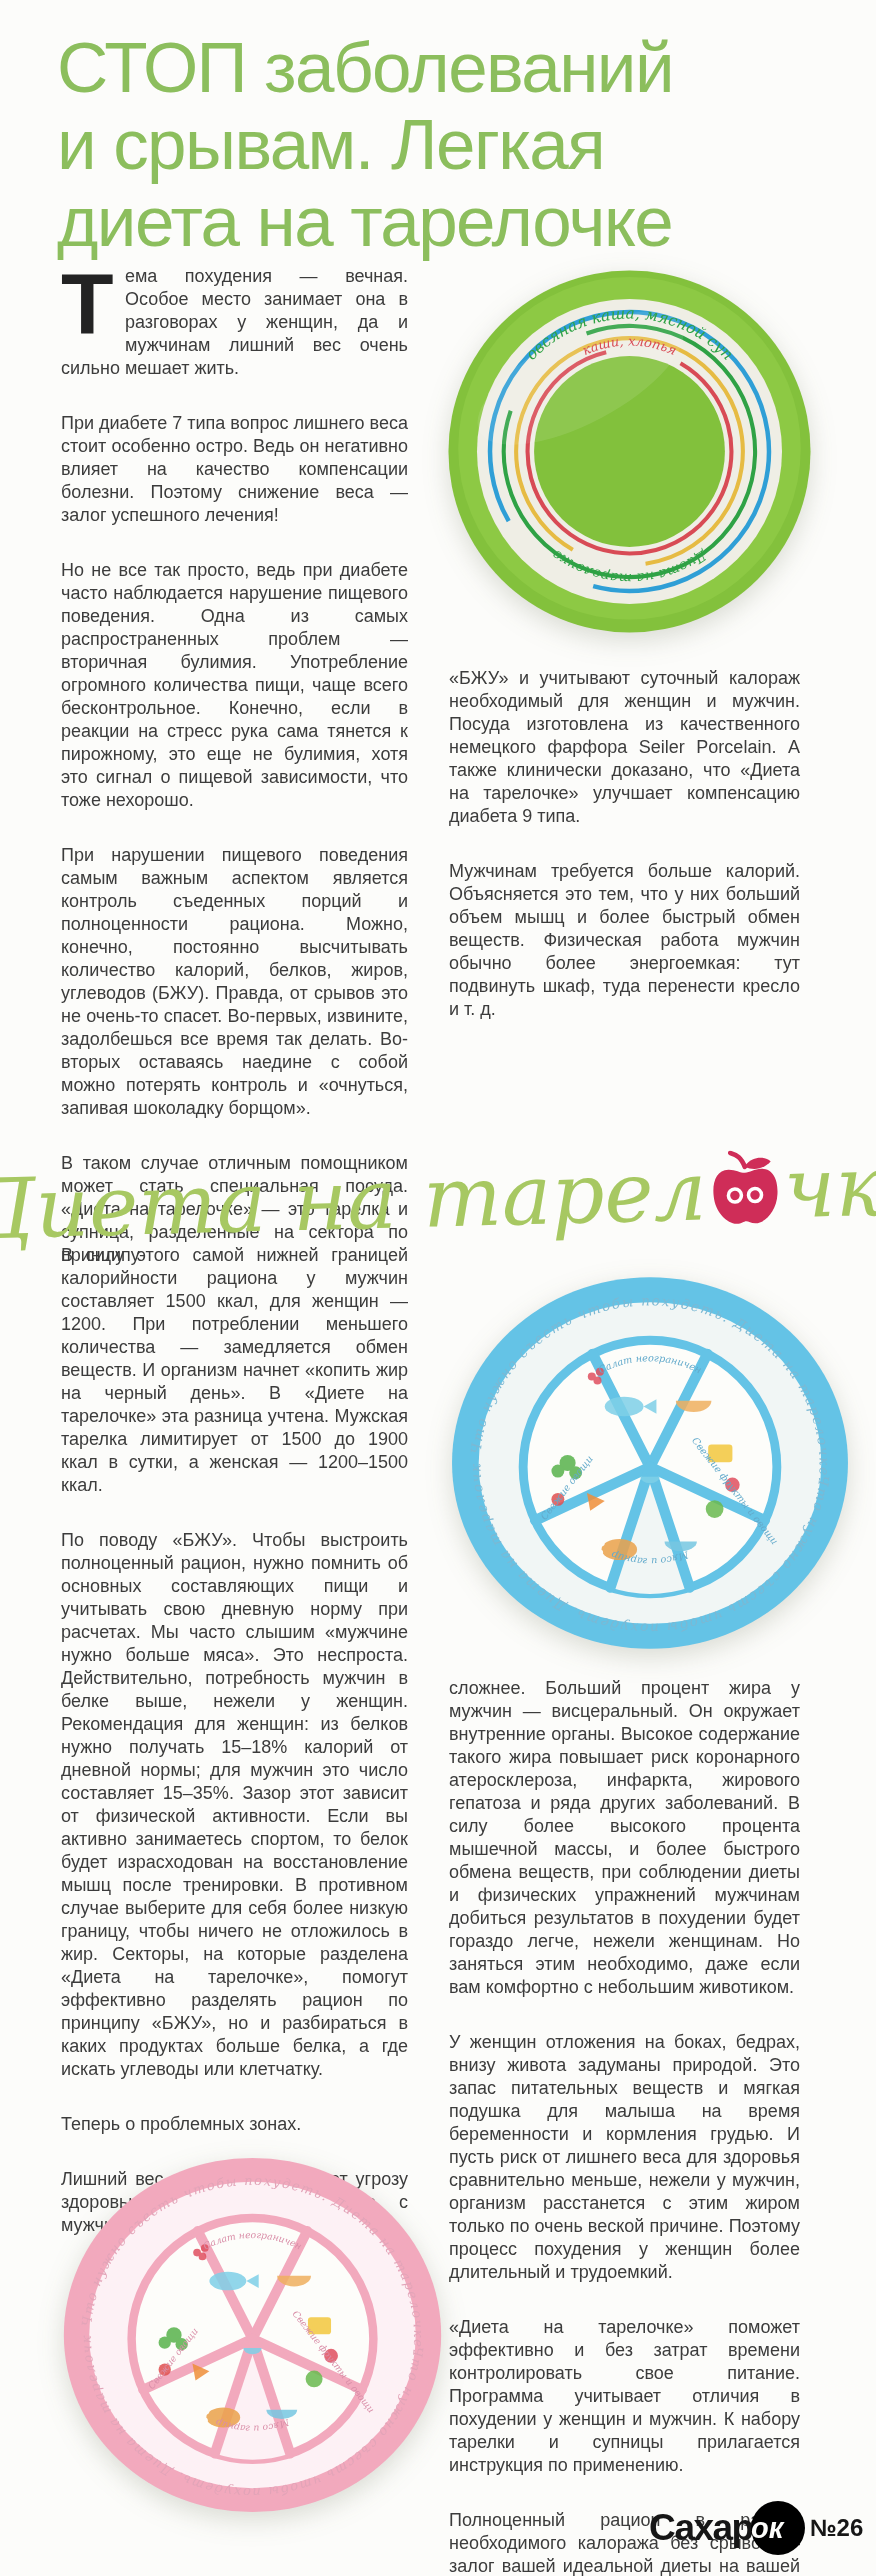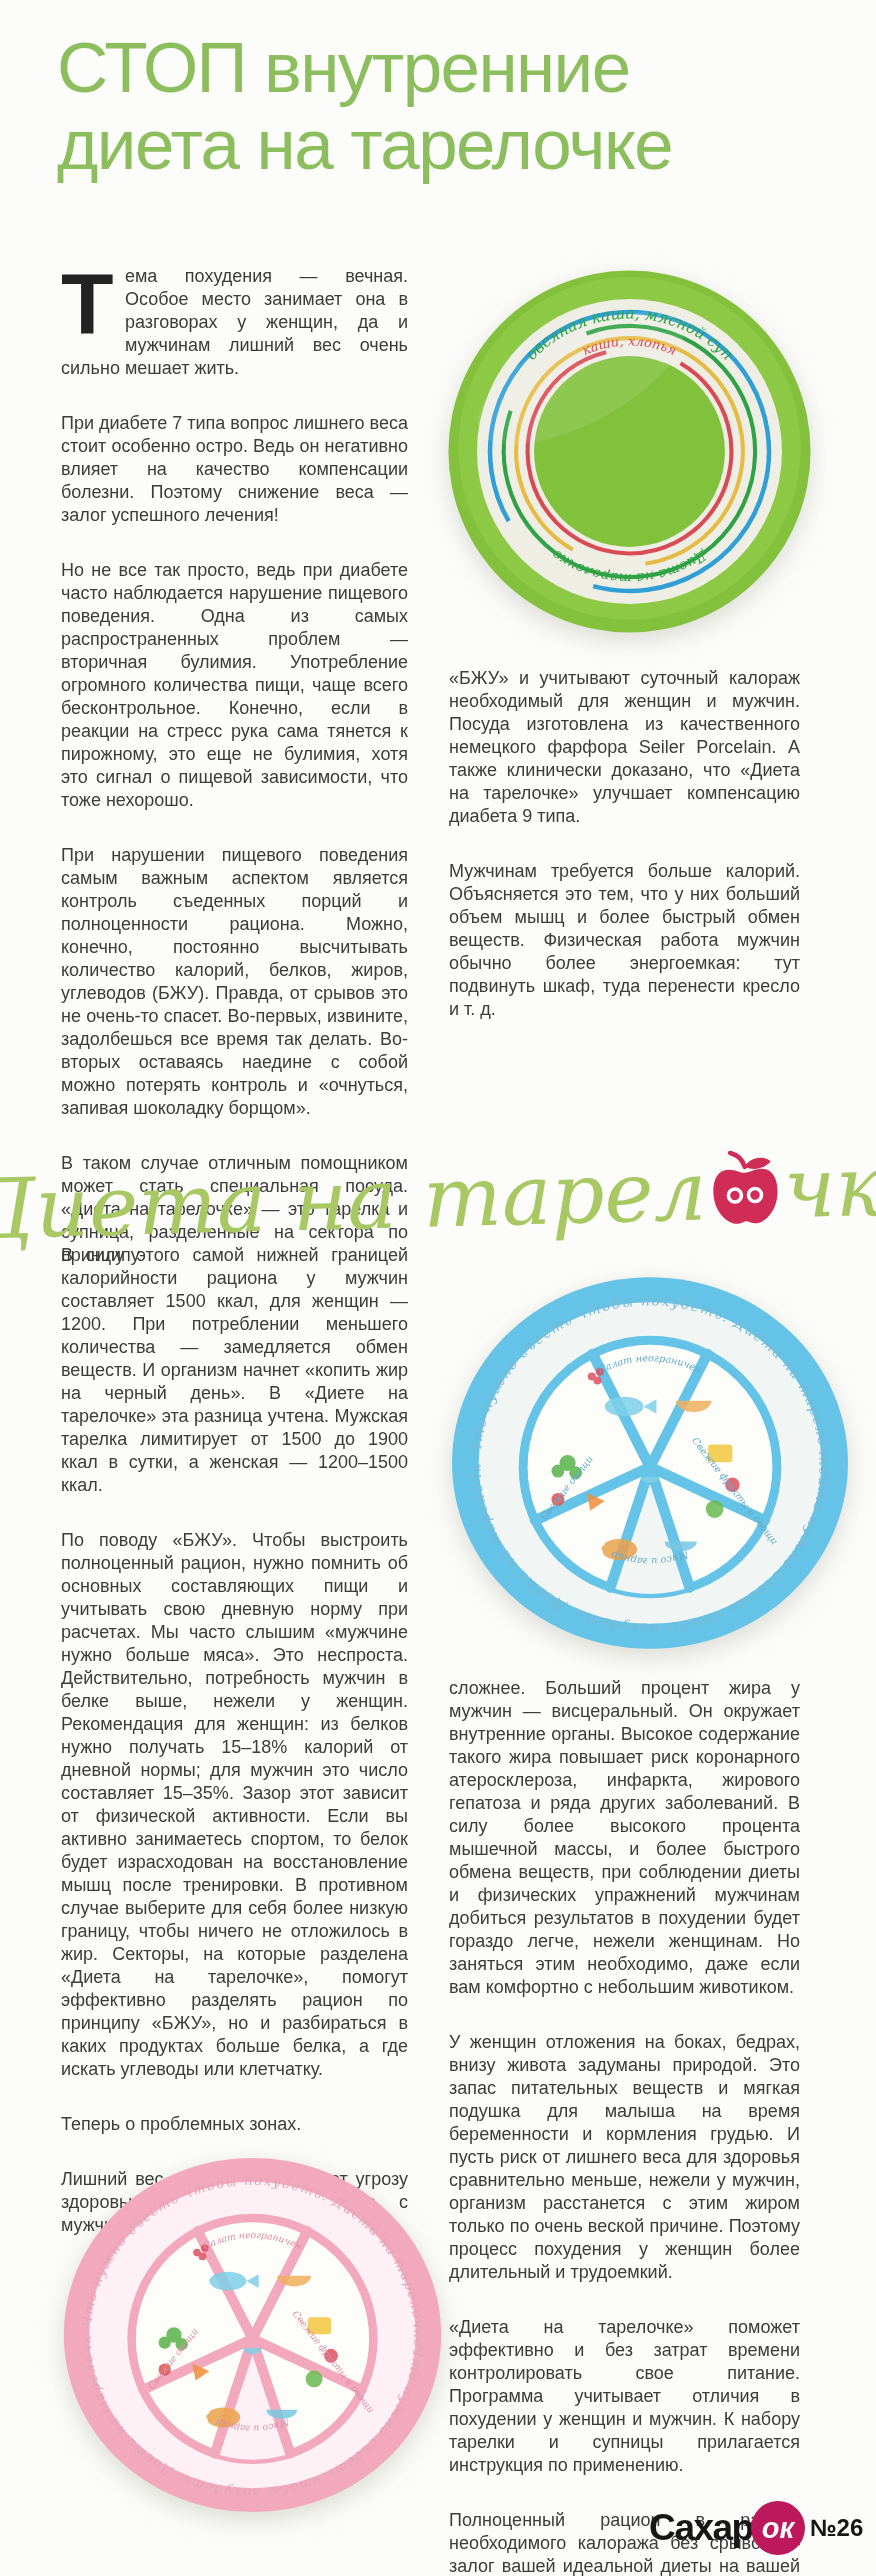--- a/index.html
+++ b/index.html
@@ -42,32 +42,33 @@
   .divider{stroke:var(--rim);stroke-width:13;stroke-linecap:round;fill:none;}
   .wedge{fill:var(--pale);}
   .rim-script{font-size:17px;font-style:italic;letter-spacing:2px;
               font-family:"DejaVu Serif",serif;fill:var(--rimtext);}
   .label-arc{font-size:12px;font-style:italic;font-family:"DejaVu Serif",serif;fill:var(--label);}
   .g-script{font-style:italic;font-family:"DejaVu Serif",serif;}
 
   
   .footer-logo{position:absolute;left:649px;top:2501px;display:flex;align-items:center;}
   .brand-black{font-size:37px;font-weight:800;color:#161616;letter-spacing:-1.6px;}
-  .brand-circle{width:54px;height:54px;border-radius:50%;background:#be185d;margin-left:-1.6px;
-                display:flex;align-items:center;justify-content:center;}
+  .brand-circle{width:54px;height:54px;border-radius:50%;background:#000000;margin-left:-1.6px;
+                display:flex;align-items:center;justify-content:flex-start;}
   .brand-circle span{color:#fcfcfa;font-size:29px;font-weight:800;font-style:italic;}
   .issue{font-size:24px;font-weight:700;color:#161616;margin-left:4.9px;}
 </style>
 </head>
 <body>
 
 <div class="page">
 
   <h1 class="title" style="margin:0;font-weight:300;">
-    <div>СТОП внутренние</div>
+    <div>СТОП заболеваний</div>
+    <div>и срывам. Легкая</div>
     <div>диета на тарелочке</div>
   </h1>
 
   <div class="col col-left-top">
     <p><span class="dropcap">Т</span><span>ема похудения — вечная. Особое место занимает она в разговорах у женщин, да и мужчинам лишний вес очень сильно мешает жить.</span></p>
     <p>При диабете 7 типа вопрос лишнего веса стоит особенно остро. Ведь он негативно влияет на качество компенсации болезни. Поэтому снижение веса — залог успешного лечения!</p>
     <p>Но не все так просто, ведь при диабете часто наблюдается нарушение пищевого поведения. Одна из самых распространенных проблем — вторичная булимия. Употребление огромного количества пищи, чаще всего бесконтрольное. Конечно, если в реакции на стресс рука сама тянется к пирожному, это еще не булимия, хотя это сигнал о пищевой зависимости, что тоже нехорошо.</p>
     <p>При нарушении пищевого поведения самым важным аспектом является контроль съеденных порций и полноценности рациона. Можно, конечно, постоянно высчитывать количество калорий, белков, жиров, углеводов (БЖУ). Правда, от срывов это не очень-то спасет. Во-первых, извините, задолбешься все время так делать. Во-вторых оставаясь наедине с собой можно потерять контроль и «очнуться, запивая шоколадку борщом».</p>
     <p>В таком случае отличным помощником может стать специальная посуда. «Диета на тарелочке» — это тарелка и супница, разделенные на сектора по принципу</p>
   </div>

